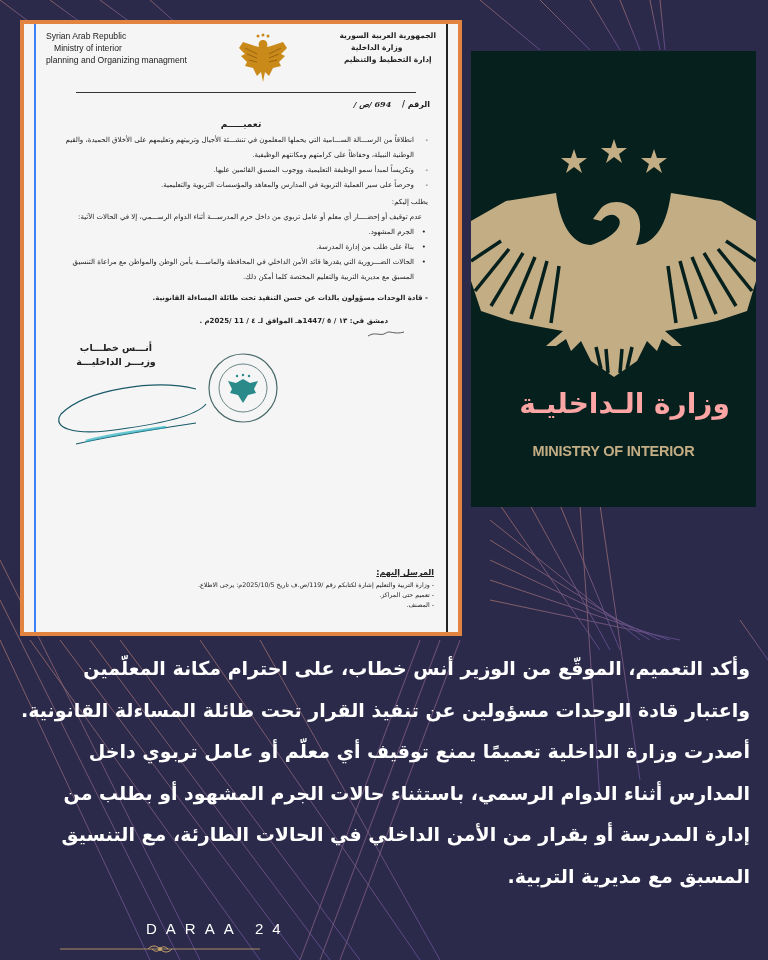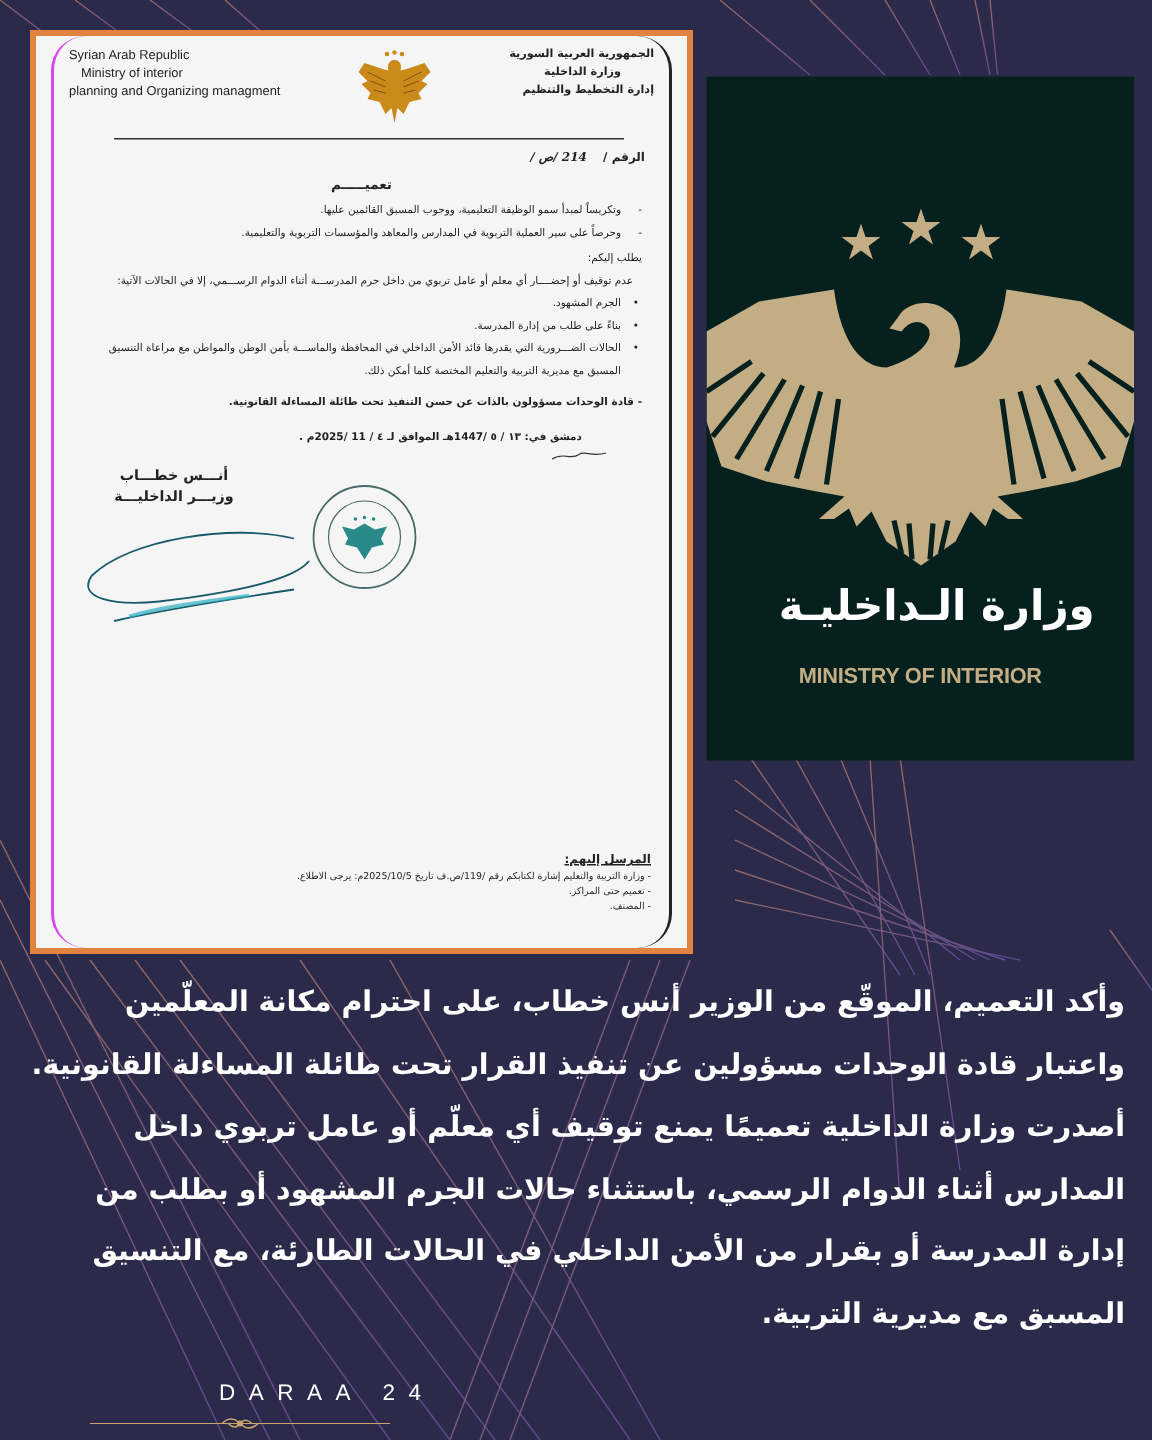--- a/index.html
+++ b/index.html
@@ -15,28 +15,27 @@
   .doc-frame {
     position: absolute; left: 20px; top: 20px; width: 442px; height: 616px;
     background: #e2833f; padding: 4px; z-index: 2;
   }
   .doc-paper {
     position: relative; width: 100%; height: 100%;
     background: #f4f5f4;
   }
   .doc-inner {
     position: absolute; left: 10px; right: 10px; top: 0; bottom: 0;
-    border-left: 2px solid #d946ef; border-right: 2px solid #222;
+    border-left: 2px solid #3b82f6; border-right: 2px solid #222;
     padding: 6px 10px 0 10px;
-    border-radius: 23px;
   }
   .doc-header { display: flex; justify-content: space-between; align-items: flex-start; height: 62px; }
   .doc-header-en { font-family: "Liberation Sans", sans-serif; font-size: 8.6px; line-height: 12px; color: #222; }
   .doc-header-en div:nth-child(2) { padding-left: 8px; }
-  .doc-header-ar { font-family: "DejaVu Sans", sans-serif; font-size: 7.5px; line-height: 12px; color: #222; text-align: right; direction: rtl; font-weight: bold; }
+  .doc-header-ar { font-family: "DejaVu Sans", sans-serif; font-size: 7.5px; line-height: 12px; color: #222; text-align: center; direction: rtl; font-weight: bold; }
   .doc-header-ar div:nth-child(2) { padding-right: 22px; }
   .doc-emblem { width: 56px; height: 52px; margin-top: 2px; }
   .doc-rule { height: 1px; background: #333; margin: 0 20px 0 30px; }
   .doc-number { direction: rtl; text-align: right; font-size: 8px; color: #222; margin-top: 6px; padding-right: 6px; font-weight: bold; }
   .doc-number .hand { font-family: "DejaVu Serif", serif; font-style: italic; margin-right: 8px; }
   .doc-title { text-align: center; font-size: 9px; font-weight: bold; color: #222; margin-top: 10px; direction: rtl; }
   .doc-body { direction: rtl; text-align: right; font-size: 7px; line-height: 15px; color: #222; margin-top: 4px; padding: 0 8px 0 4px; }
   .doc-body .dash { display: block; padding-right: 14px; position: relative; }
   .doc-body .dash::before { content: "-"; position: absolute; right: 0; }
   .doc-body .sub-heading { font-weight: normal; text-decoration: none; margin-top: 2px; }
@@ -51,21 +50,21 @@
   .initials { position: absolute; right: 30px; top: -2px; width: 40px; height: 12px; }
   .cc { direction: rtl; text-align: right; font-size: 6.3px; line-height: 10px; color: #222; position: absolute; right: 12px; left: 12px; bottom: 22px; }
   .cc .cc-title { font-weight: bold; font-size: 8px; text-decoration: underline; margin-bottom: 2px; }
 
   
   .logo-card {
     position: absolute; left: 471px; top: 51px; width: 285px; height: 456px;
     background: #06201d; z-index: 2;
   }
   .logo-eagle { position: absolute; left: 0; top: 70px; width: 285px; height: 260px; }
-  .logo-ar { position: absolute; left: 0; right: 0; top: 336px; text-align: center; direction: rtl; color: #ffffff; font-size: 28px; font-weight: bold; font-family: "DejaVu Sans", sans-serif; letter-spacing: 1px; padding-left: 22px; }
+  .logo-ar { position: absolute; left: 0; right: 0; top: 336px; text-align: center; direction: rtl; color: #fca5a5; font-size: 28px; font-weight: bold; font-family: "DejaVu Sans", sans-serif; letter-spacing: 1px; padding-left: 22px; }
   .logo-en { position: absolute; left: 0; right: 0; top: 392px; text-align: center; color: #c3ad85; font-size: 14.5px; font-weight: bold; font-family: "Liberation Sans", sans-serif; letter-spacing: -0.2px; }
 
   
   .caption {
     position: absolute; left: 18px; right: 18px; top: 648px; z-index: 3;
     direction: rtl; text-align: right;
     font-family: "DejaVu Sans", sans-serif; font-size: 19px; font-weight: bold;
     line-height: 41.5px; color: #ffffff;
   }
   .caption p { margin: 0; }
@@ -148,24 +147,25 @@
         </svg>
         <div class="doc-header-ar">
           <div>الجمهورية العربية السورية</div>
           <div>وزارة الداخلية</div>
           <div>إدارة التخطيط والتنظيم</div>
         </div>
       </div>
       <div class="doc-rule"></div>
       <div class="doc-number">
         <span>الرقم /</span>
-        <span class="hand">214 /ص /</span>
+        <span class="hand">694 /ص /</span>
       </div>
       <div class="doc-title">تعميـــــم</div>
       <div class="doc-body">
+        <span class="dash">انطلاقاً من الرســـالة الســـامية التي يحملها المعلمون في تنشـــئة الأجيال وتربيتهم وتعليمهم على الأخلاق الحميدة، والقيم الوطنية النبيلة، وحفاظاً على كرامتهم ومكانتهم الوظيفية.</span>
         <span class="dash">وتكريساً لمبدأ سمو الوظيفة التعليمية، ووجوب المسبق القائمين عليها.</span>
         <span class="dash">وحرصاً على سير العملية التربوية في المدارس والمعاهد والمؤسسات التربوية والتعليمية.</span>
         <div class="sub-heading">يطلب إليكم:</div>
         <div style="padding-right:6px;">عدم توقيف أو إحضــــار أي معلم أو عامل تربوي من داخل حرم المدرســـة أثناء الدوام الرســـمي، إلا في الحالات الآتية:</div>
         <span class="bullet">الجرم المشهود.</span>
         <span class="bullet">بناءً على طلب من إدارة المدرسة.</span>
         <span class="bullet">الحالات الضـــرورية التي يقدرها قائد الأمن الداخلي في المحافظة والماســـة بأمن الوطن والمواطن مع مراعاة التنسيق المسبق مع مديرية التربية والتعليم المختصة كلما أمكن ذلك.</span>
         <div class="bold-line">- قادة الوحدات مسؤولون بالذات عن حسن التنفيذ تحت طائلة المساءلة القانونية.</div>
         <div class="date-line">دمشق في: ١٣ / ٥ /1447هـ الموافق لـ ٤ / 11 /2025م .</div>
       </div>

